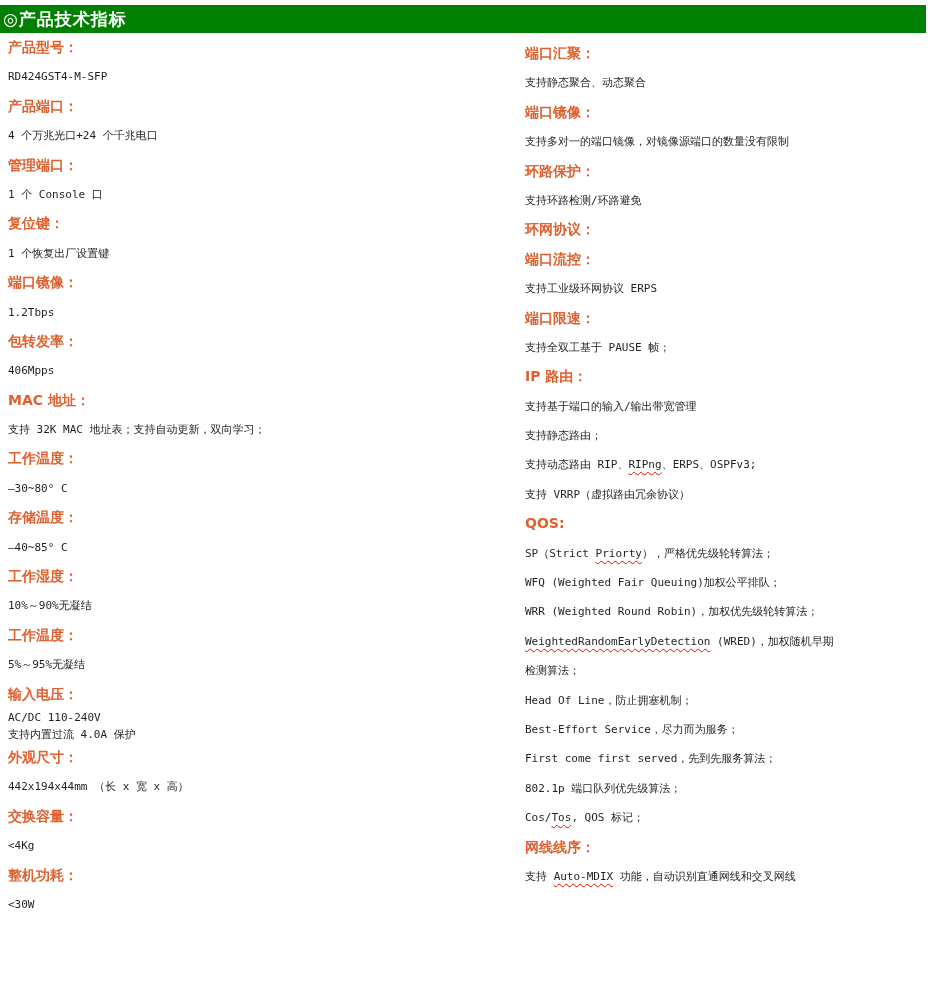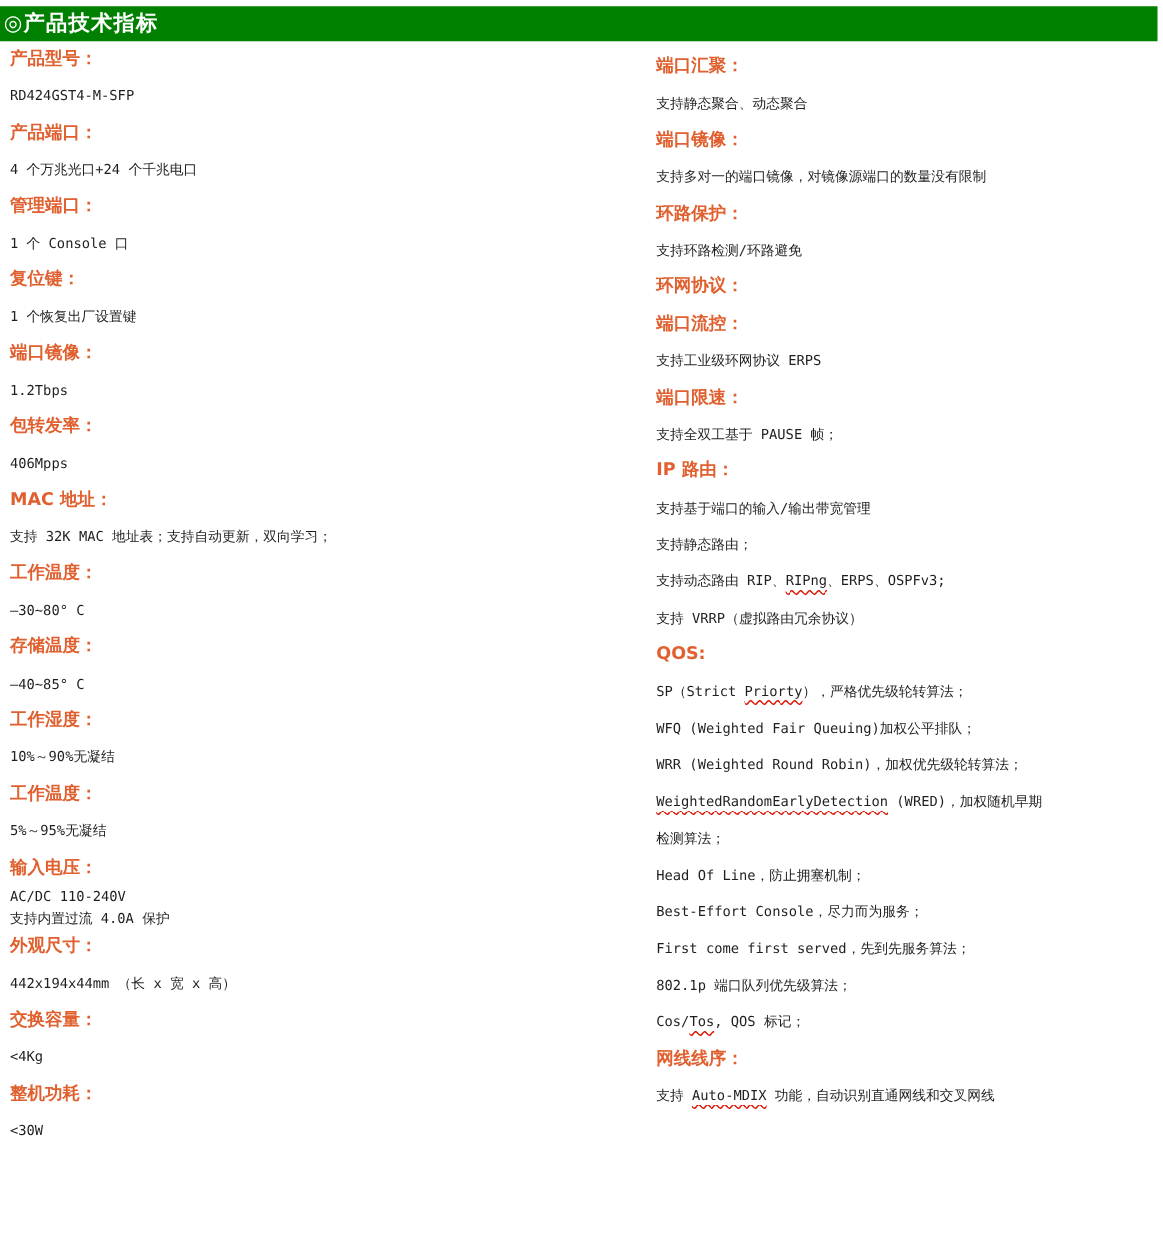--- a/index.html
+++ b/index.html
@@ -116,20 +116,20 @@
       <div class="row value-row"><span>支持静态路由；</span></div>
       <div class="row value-row"><span>支持动态路由 RIP、</span><span class="u">RIPng</span><span>、ERPS、OSPFv3;</span></div>
       <div class="row value-row"><span>支持 VRRP（虚拟路由冗余协议）</span></div>
       <div class="row label-row">QOS:</div>
       <div class="row value-row"><span>SP（Strict </span><span class="u">Priorty</span><span>），严格优先级轮转算法；</span></div>
       <div class="row value-row"><span>WFQ (Weighted Fair Queuing)加权公平排队；</span></div>
       <div class="row value-row"><span>WRR (Weighted Round Robin)，加权优先级轮转算法；</span></div>
       <div class="row value-row"><span class="u">WeightedRandomEarlyDetection</span><span> (WRED)，加权随机早期</span></div>
       <div class="row value-row"><span>检测算法；</span></div>
       <div class="row value-row"><span>Head Of Line，防止拥塞机制；</span></div>
-      <div class="row value-row"><span>Best-Effort Console，尽力而为服务；</span></div>
+      <div class="row value-row"><span>Best-Effort Service，尽力而为服务；</span></div>
       <div class="row value-row"><span>First come first served，先到先服务算法；</span></div>
       <div class="row value-row"><span>802.1p 端口队列优先级算法；</span></div>
       <div class="row value-row"><span>Cos/</span><span class="u">Tos</span><span>, QOS 标记；</span></div>
       <div class="row label-row">网线线序：</div>
       <div class="row value-row"><span>支持 </span><span class="u">Auto-MDIX</span><span> 功能，自动识别直通网线和交叉网线</span></div>
     </div>
 </div>
 
 </body></html>

